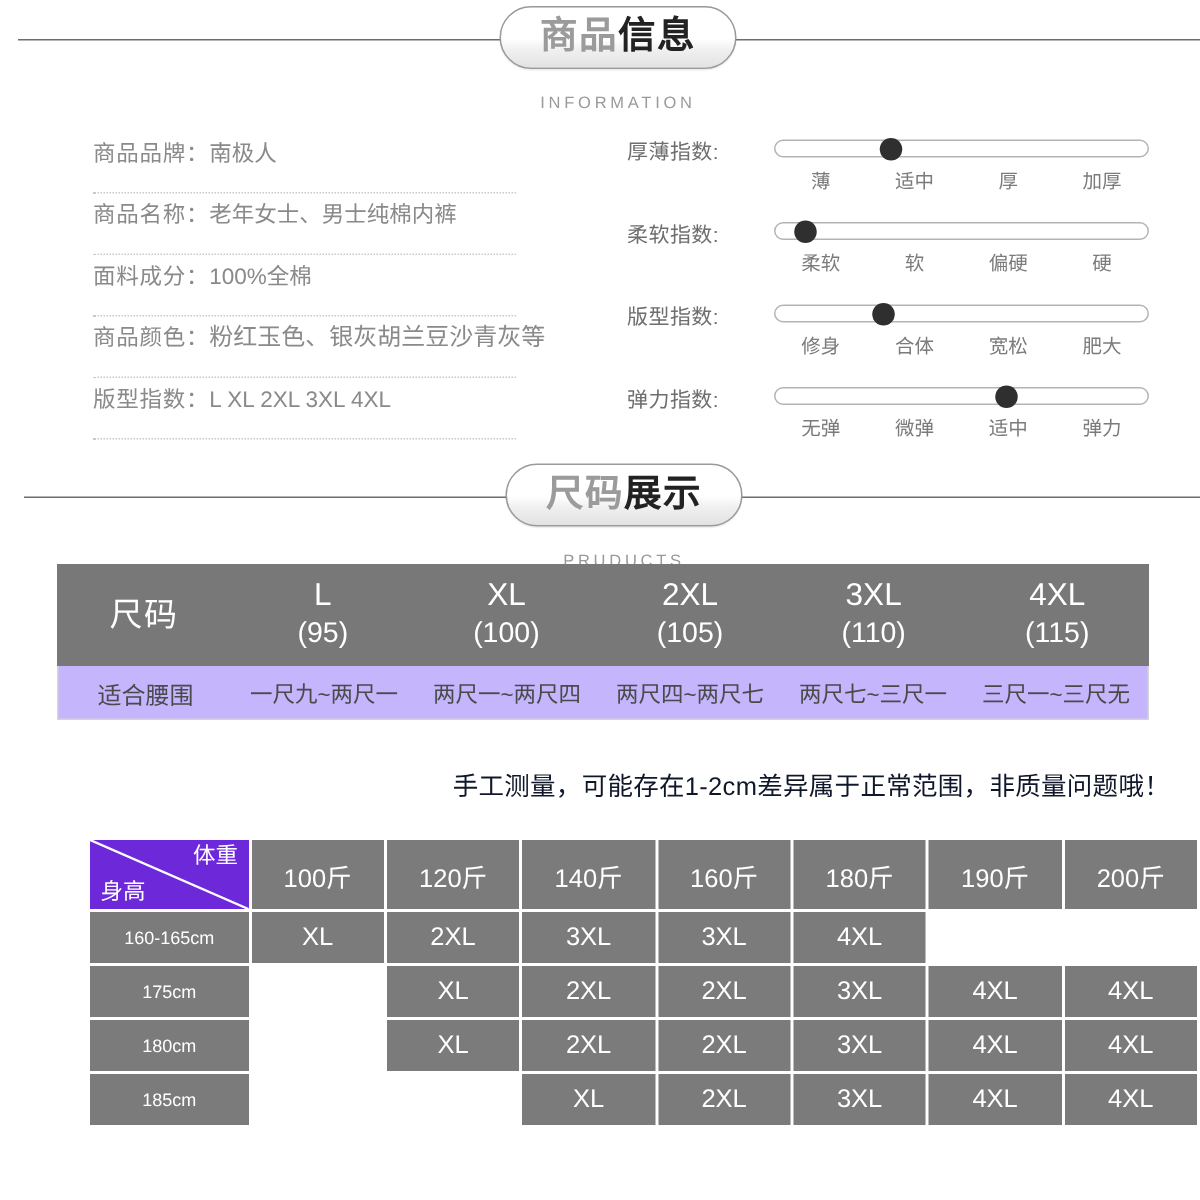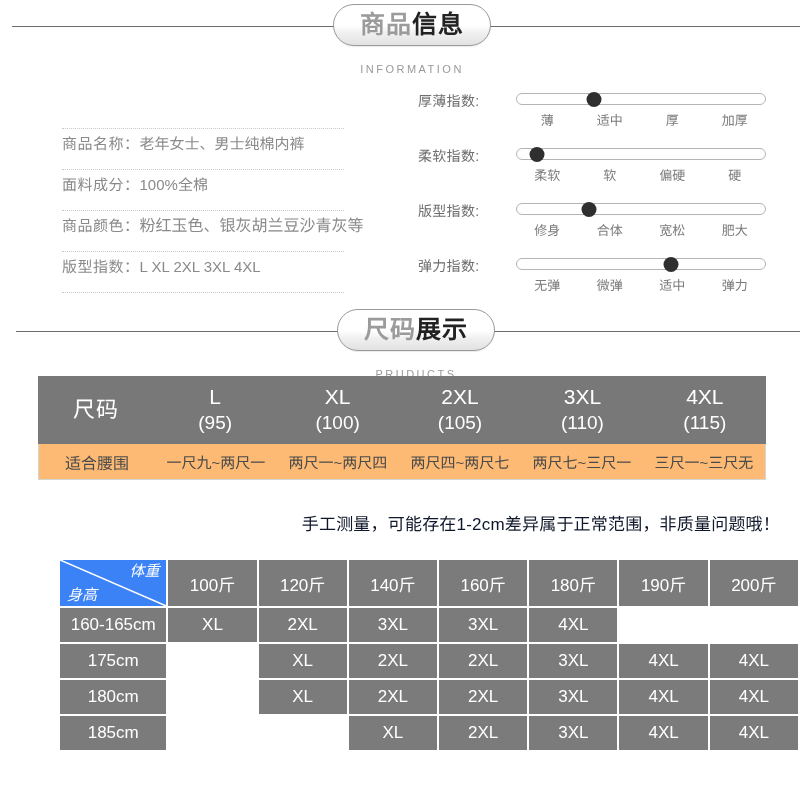--- a/index.html
+++ b/index.html
@@ -181,21 +181,21 @@
     line-height: 26px;
   }
   .size-head .cell.first .s-label {
     font-size: 22px;
     line-height: 26px;
     letter-spacing: 1px;
   }
   .size-body {
     display: flex;
     height: 36px;
-    background: #fdba74;
+    background: #c4b5fd;
     border: 1px solid #d5d5d5;
     border-top: none;
     box-sizing: border-box;
   }
   .size-body .cell {
     flex: 1 1 0;
     display: flex;
     align-items: center;
     justify-content: center;
     font-size: 15px;
@@ -235,28 +235,27 @@
     font-size: 17px;
     color: #ffffff;
     background: #7b7b7b;
     padding: 0;
   }
   .hw-table td.blank {
     background: #ffffff;
   }
   .hw-table td.rowhead {
     width: 110px;
-    font-size: 17px;
+    font-size: 12px;
   }
   .hw-table td.corner {
     position: relative;
     width: 110px;
     height: 46px;
-    background: #3b82f6;
-    font-style: italic;
+    background: #6d28d9;
   }
   .corner-inner { position: absolute; inset: 0; }
   .corner-diag {
     position: absolute;
     left: 0; top: 0;
     width: 100%; height: 100%;
   }
   .corner-w {
     position: absolute;
     right: 7px; top: 2px;
@@ -282,20 +281,21 @@
       <span class="t-light">商品</span><span class="t-dark">信息</span>
     </div>
   </div>
   <div class="banner-sub">INFORMATION</div>
 </div>
 
 <div class="info-block">
 
   <div class="info-list">
     <div class="info-row">
+      <div class="info-text"><span class="label">商品品牌：</span><span>南极人</span></div>
       <div class="info-dots"></div>
     </div>
     <div class="info-row">
       <div class="info-text"><span class="label">商品名称：</span><span>老年女士、男士纯棉内裤</span></div>
       <div class="info-dots"></div>
     </div>
     <div class="info-row">
       <div class="info-text"><span class="label">面料成分：</span><span>100%全棉</span></div>
       <div class="info-dots"></div>
     </div>

